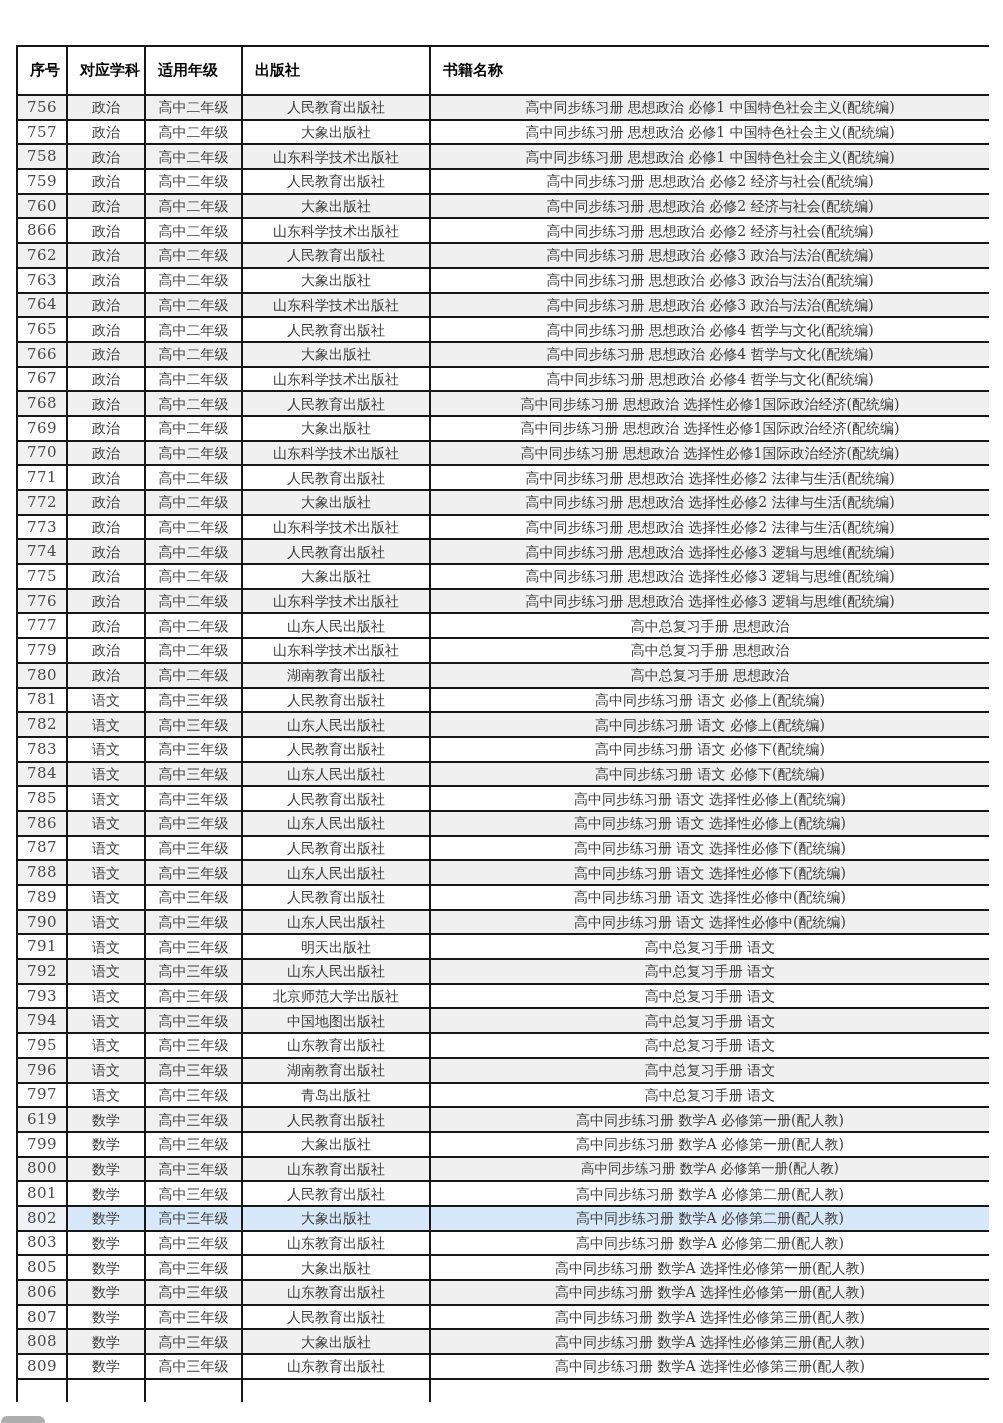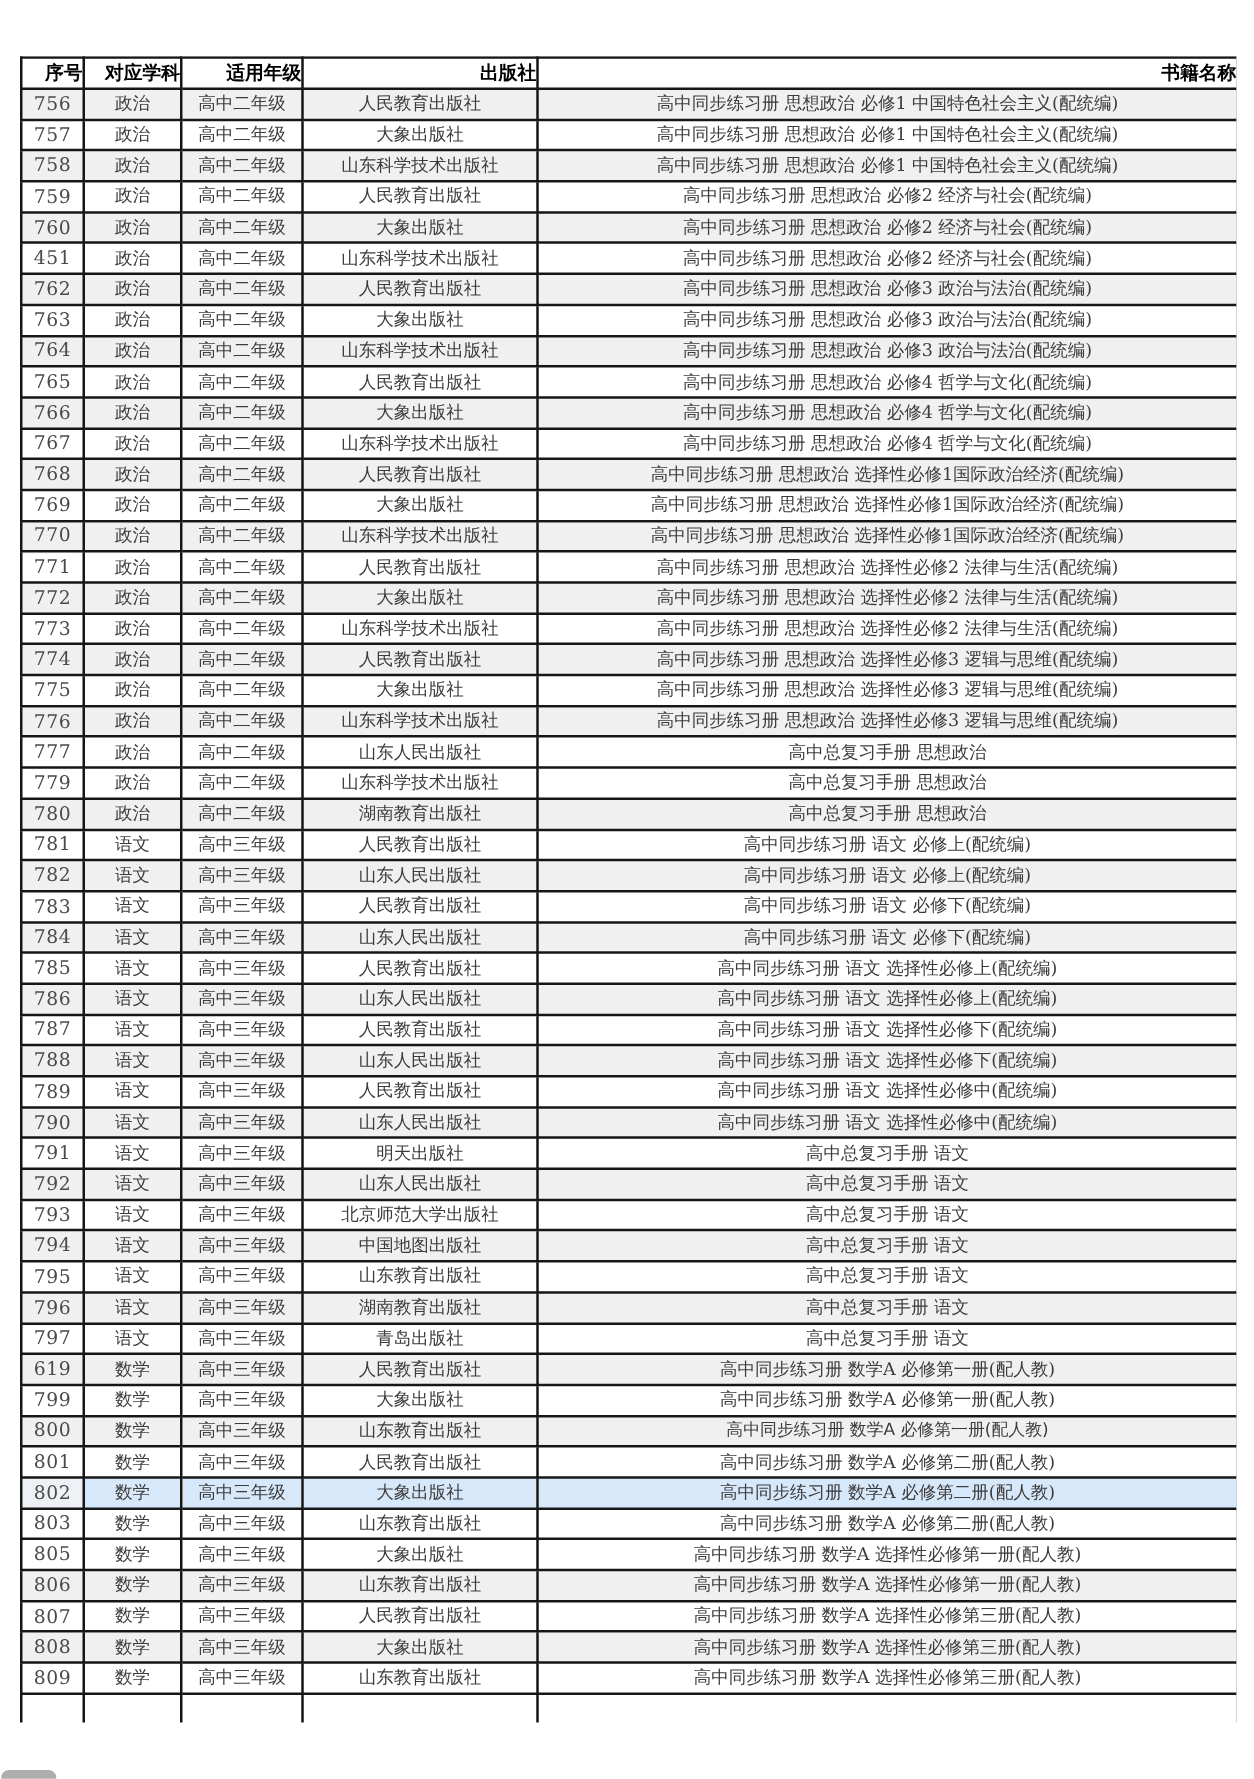--- a/index.html
+++ b/index.html
@@ -28,27 +28,27 @@
     width: 973px;
   }
   col.c-seq       { width: 50px; }
   col.c-subject   { width: 78px; }
   col.c-grade     { width: 97px; }
   col.c-publisher { width: 188px; }
   col.c-title     { width: 560px; }
   th {
     border: 2px solid #161616;
     height: 23px;
-    padding: 0;
+    padding: 12px;
     background: #ffffff;
     font-family: "DejaVu Sans", "Liberation Sans", sans-serif;
     font-weight: bold;
     font-size: 15px;
     color: #000000;
-    text-align: right;
+    text-align: left;
     white-space: nowrap;
     overflow: hidden;
   }
   td {
     border: 2px solid #161616;
     height: 22.7px;
     padding: 0;
     text-align: center;
     vertical-align: middle;
     font-size: 14px;
@@ -132,21 +132,21 @@
           <td class="title-cell">高中同步练习册 思想政治 必修2 经济与社会(配统编)</td>
         </tr>
         <tr class="even">
           <td class="seq-cell">760</td>
           <td class="subject-cell">政治</td>
           <td class="grade-cell">高中二年级</td>
           <td class="publisher-cell">大象出版社</td>
           <td class="title-cell">高中同步练习册 思想政治 必修2 经济与社会(配统编)</td>
         </tr>
         <tr>
-          <td class="seq-cell">451</td>
+          <td class="seq-cell">866</td>
           <td class="subject-cell">政治</td>
           <td class="grade-cell">高中二年级</td>
           <td class="publisher-cell">山东科学技术出版社</td>
           <td class="title-cell">高中同步练习册 思想政治 必修2 经济与社会(配统编)</td>
         </tr>
         <tr class="even">
           <td class="seq-cell">762</td>
           <td class="subject-cell">政治</td>
           <td class="grade-cell">高中二年级</td>
           <td class="publisher-cell">人民教育出版社</td>

